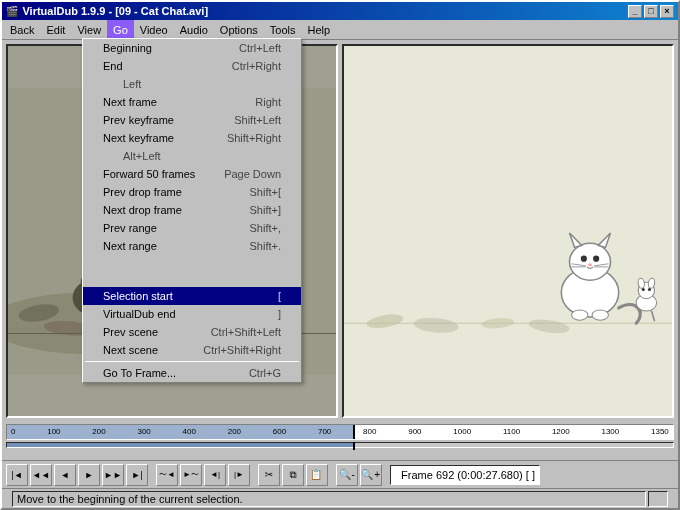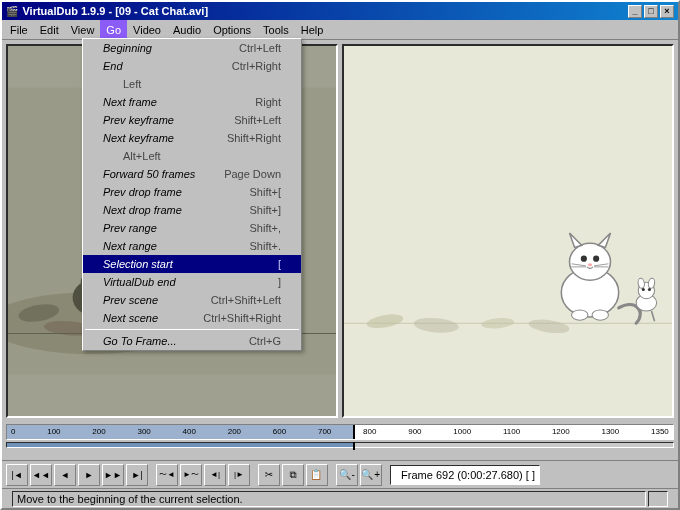--- a/index.html
+++ b/index.html
@@ -177,24 +177,24 @@
       justify-content: space-between;
       padding: 2px 20px 2px 20px;
       font-size: 11px;
       cursor: pointer;
       height: 18px;
       align-items: center;
     }
     .dropdown-item:hover, .dropdown-item.highlighted {
       background: #000080;
       color: white;
+      margin-top: 32px;
     }
     .dropdown-item .label {
       flex: 1;
-      font-style: italic;
     }
     .dropdown-item .shortcut {
       color: #444;
       margin-left: 20px;
     }
     .dropdown-item.highlighted .shortcut {
       color: #ccccff;
     }
     .dropdown-separator {
       height: 1px;
@@ -220,21 +220,21 @@
       <span>VirtualDub 1.9.9 - [09 - Cat Chat.avi]</span>
     </div>
     <div class="title-bar-buttons">
       <div class="title-btn">_</div>
       <div class="title-btn">□</div>
       <div class="title-btn">×</div>
     </div>
   </div>
 
   <div class="menu-bar">
-    <div class="menu-item">File</div>
+    <div class="menu-item">Back</div>
     <div class="menu-item">Edit</div>
     <div class="menu-item">View</div>
     <div class="menu-item active">Go</div>
     <div class="menu-item">Video</div>
     <div class="menu-item">Audio</div>
     <div class="menu-item">Options</div>
     <div class="menu-item">Tools</div>
     <div class="menu-item">Help</div>
   </div>
 

